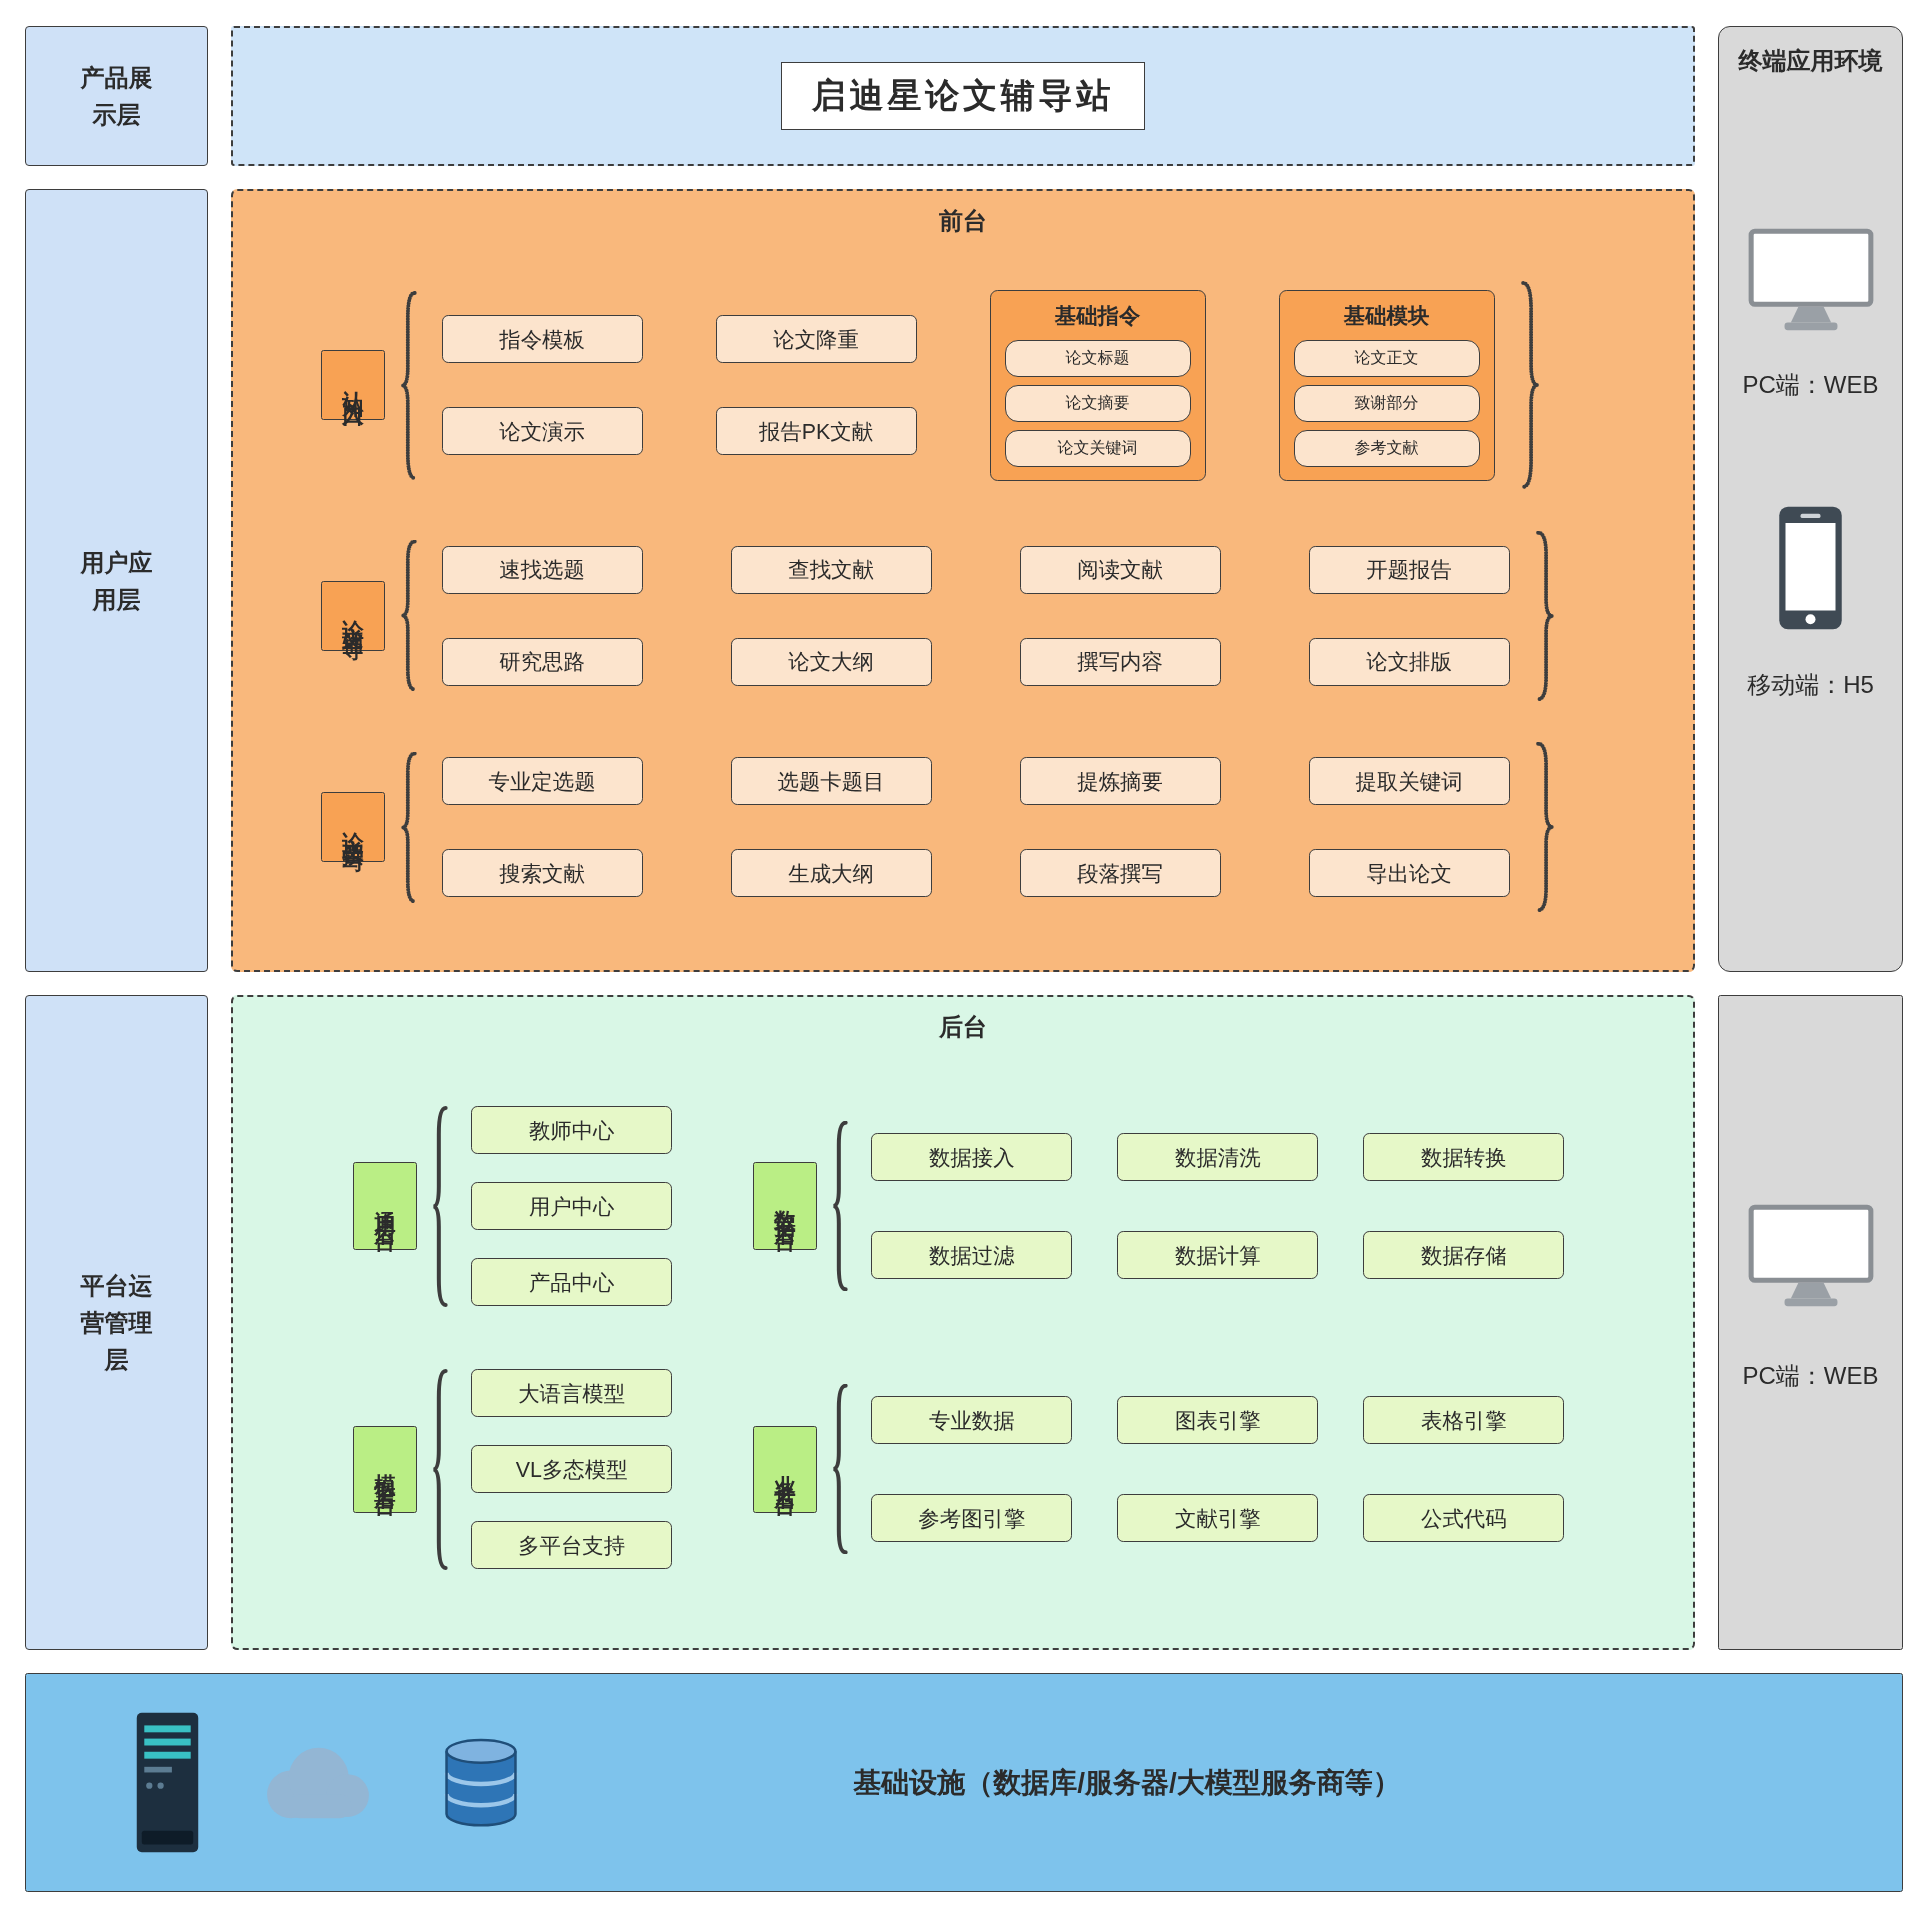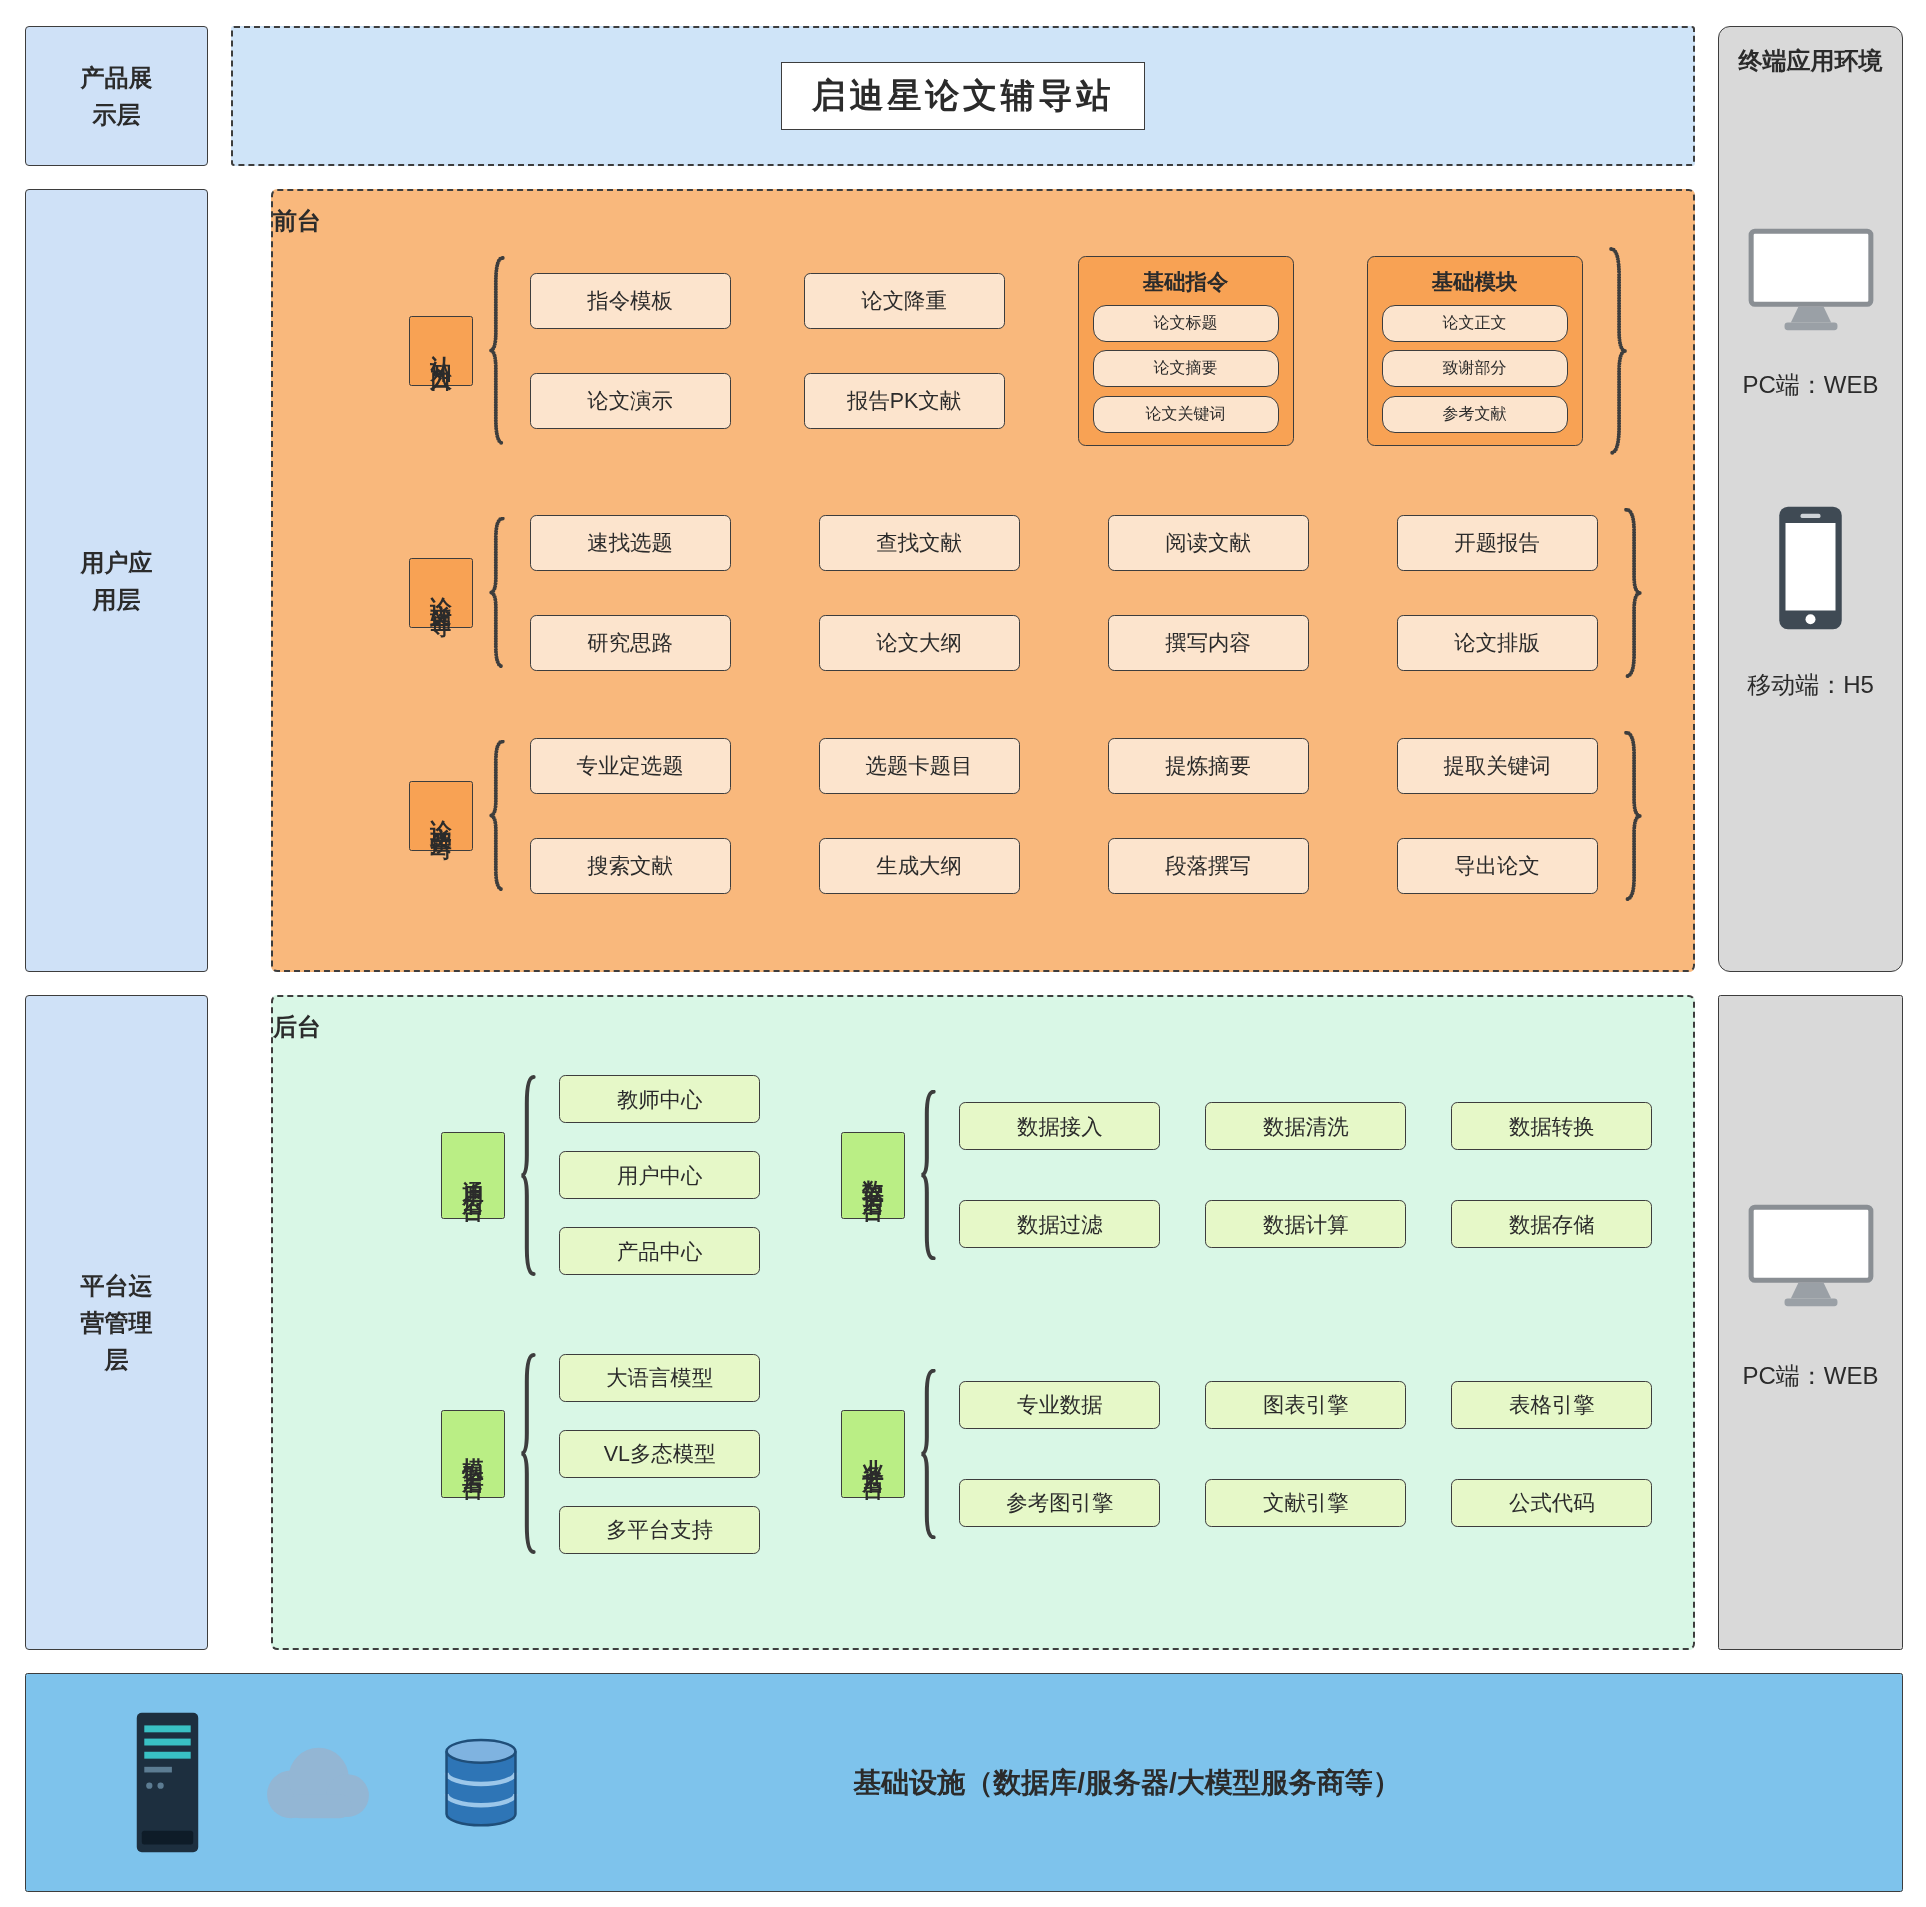--- a/index.html
+++ b/index.html
@@ -26,21 +26,21 @@
   .title-panel {
     grid-column:2; grid-row:1;
     background:#cfe4f8; border:2.5px dashed #3d3d3d; border-radius:3px;
     display:flex; align-items:center; justify-content:center;
   }
   .title-box {
     background:#ffffff; border:1.9px solid #3d3d3d;
     padding:10px 30px; font-size:34px; font-weight:bold; letter-spacing:3.8px;
   }
   
-  .panel { box-sizing:border-box; display:flex; flex-direction:row; border-radius:6.3px;margin-left:40px; }
+  .panel { box-sizing:border-box; display:flex; flex-direction:column; border-radius:6.3px; }
   .panel-label { text-align:center; font-weight:bold; font-size:24px; padding-top:14px; }
   
   .front-panel { grid-column:2; grid-row:2; background:#f9b87c; border:2.5px dashed #3d3d3d; }
   .front-rows {
     flex:1; display:flex; flex-direction:column; justify-content:space-evenly;
     padding:2.5px 19px 16.4px 88px;
   }
   .front-row { display:flex; align-items:center; }
   .v-label {
     writing-mode:vertical-lr; text-orientation:upright;
@@ -49,21 +49,21 @@
     padding:21.4px 16.4px; display:flex; align-items:center; justify-content:center;
     flex:none;
   }
   .v-label.orange { background:#f8a254; }
   .v-label.green  { background:#baee85; padding:30px 16.4px; }
   .brace { flex:none; margin:0 24px 0 16.4px; }
   .brace.right { margin:0 0 0 25px; }
   .brace path { fill:none; stroke:#3d3d3d; stroke-width:4; stroke-linecap:round; vector-effect:non-scaling-stroke; }
   .brace.dotted path { stroke-dasharray:0 2.6; }
   .item {
-    box-sizing:border-box; width:201px; height:56px;
+    box-sizing:border-box; width:201px; height:48px;
     background:#fce4cd; border:1.9px solid #3d3d3d; border-radius:6.3px;
     display:flex; align-items:center; justify-content:center; font-size:21.4px;
   }
   .cog-items { display:flex; align-items:center; gap:73px; }
   .stack2 { display:flex; flex-direction:column; gap:44px; }
   .group-box {
     box-sizing:border-box; width:216px;
     background:#f8a254; border:1.9px solid #3d3d3d; border-radius:7.6px;
     padding:6.3px 14px 12.6px; display:flex; flex-direction:column; gap:8.2px;
   }

